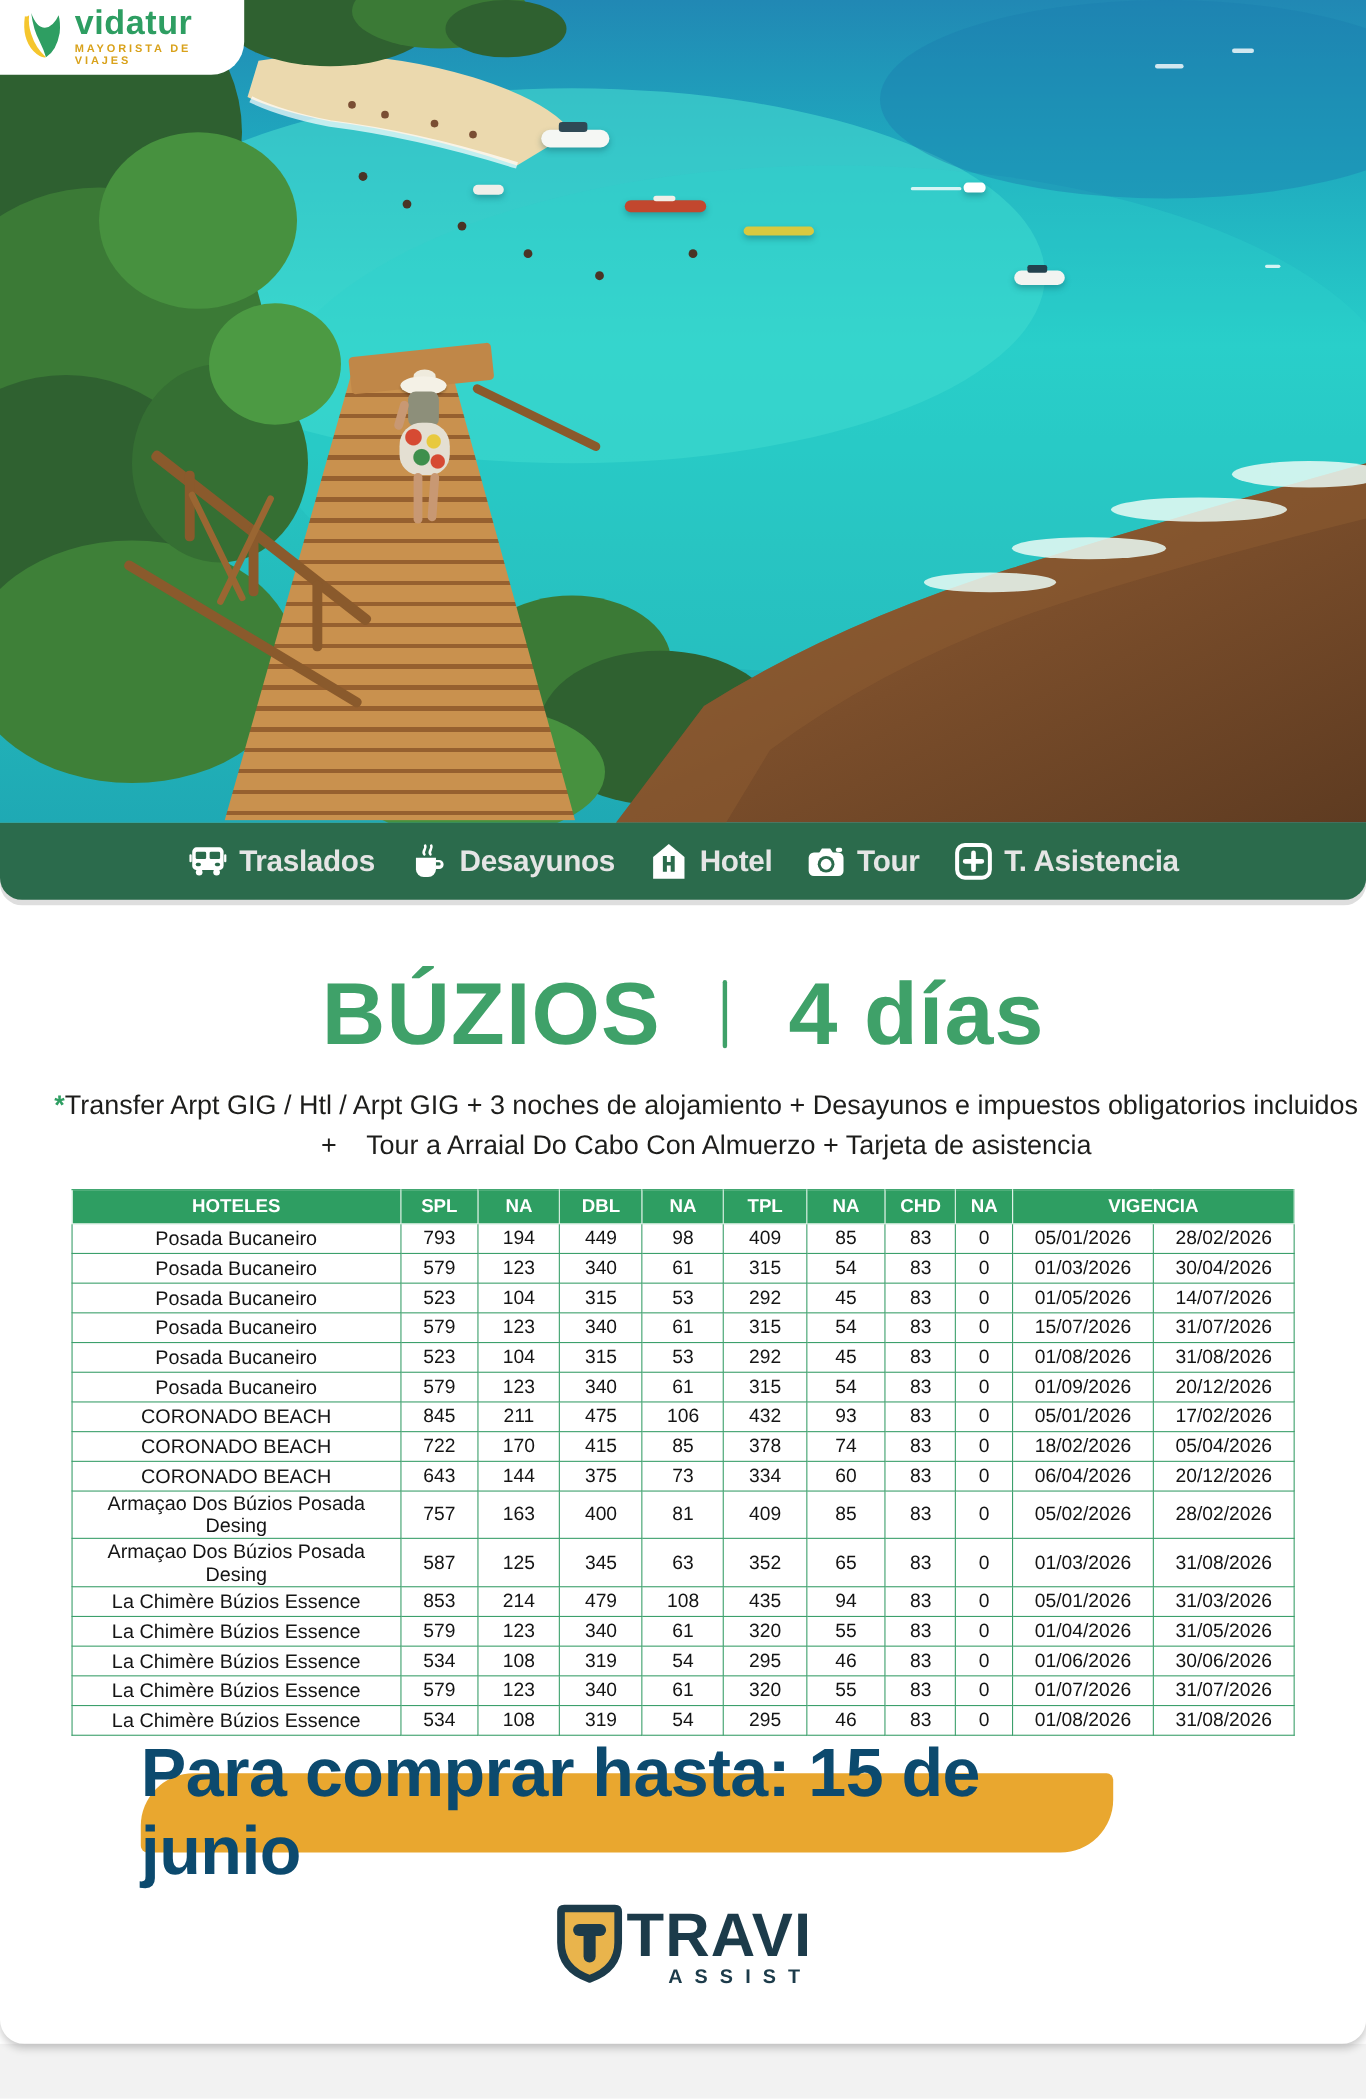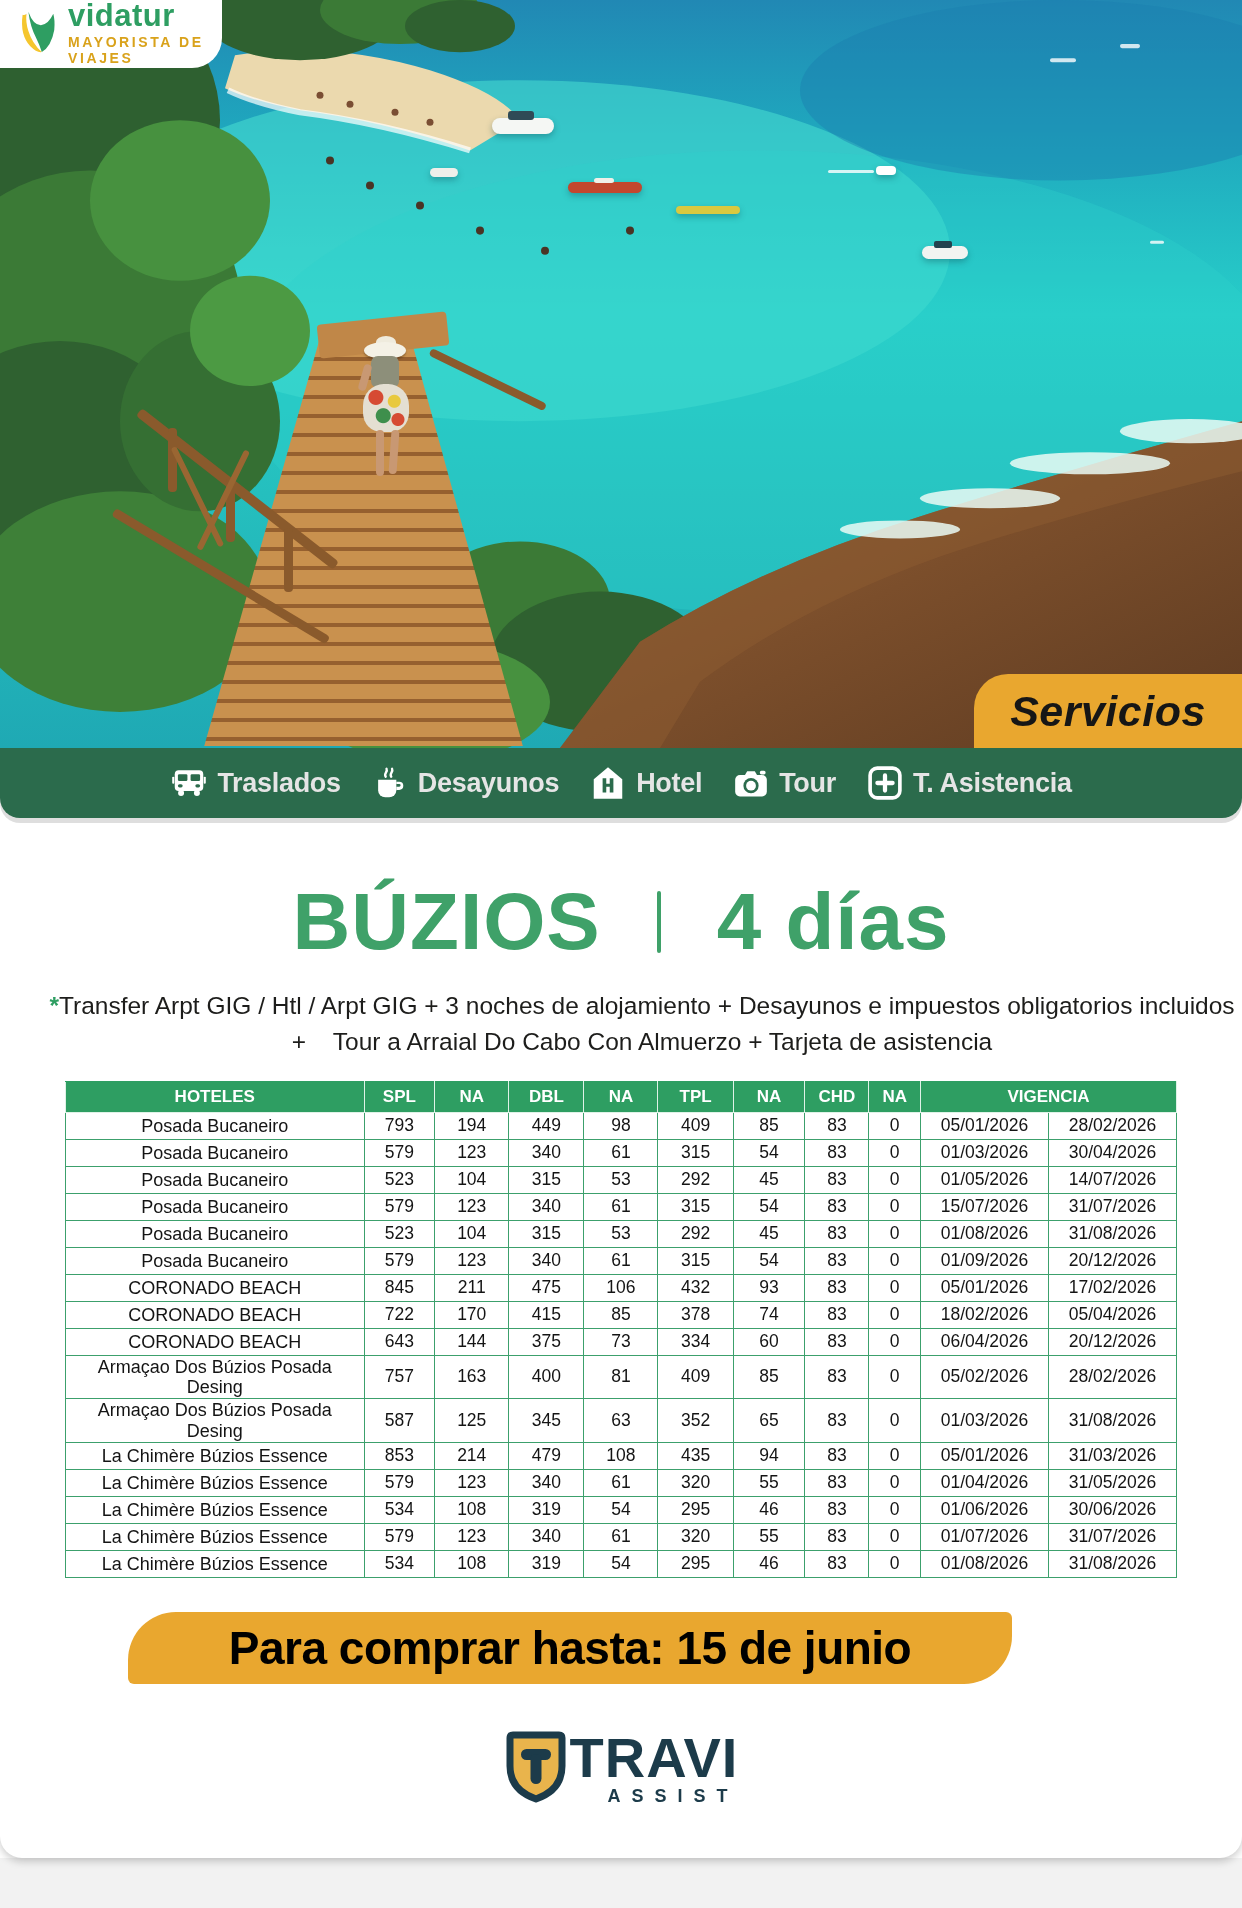--- a/index.html
+++ b/index.html
@@ -59,21 +59,21 @@
   .b-red::after{content:"";position:absolute;left:26px;top:-4px;width:20px;height:5px;background:#F0EFE8;border-radius:3px;}
   .b-kayak{left:676px;top:206px;width:64px;height:8px;background:#D9C93F;border-radius:5px;}
   .b-white2{left:922px;top:246px;width:46px;height:13px;background:#F2F4F1;border-radius:7px;}
   .b-white2::after{content:"";position:absolute;left:12px;top:-5px;width:18px;height:7px;background:#23424E;border-radius:2px;}
   .b-jetski{left:876px;top:166px;width:20px;height:9px;background:#fff;border-radius:4px;}
   .b-jetski::before{content:"";position:absolute;left:-48px;top:4px;width:46px;height:3px;background:rgba(255,255,255,.8);border-radius:2px;}
 
   .logo-card{position:absolute;left:0;top:0;width:222px;height:68px;background:#fff;
     border-radius:0 0 30px 0;display:flex;align-items:center;gap:8px;padding:6px 10px 8px 14px;}
   .logo-text .nm{font-size:31px;font-weight:bold;color:var(--brand-green);letter-spacing:.5px;line-height:1;}
-  .logo-text .tg{font-size:14px;font-weight:bold;color:#D9A21B;letter-spacing:2.6px;margin-top:3px;}
+  .logo-text .tg{font-size:10px;font-weight:bold;color:#D9A21B;letter-spacing:2.6px;margin-top:3px;}
 
   .servicios-badge{position:absolute;right:0;bottom:0;width:268px;height:74px;background:var(--gold);
     border-radius:34px 0 0 0;display:flex;align-items:center;justify-content:center;
     font-size:43px;font-weight:900;font-style:italic;color:#161616;letter-spacing:.5px;}
 
   
   .services-bar{position:relative;width:1242px;height:70px;background:var(--bar-green);
     border-radius:0 0 20px 20px;box-shadow:0 5px 0 rgba(0,0,0,.13);
     display:flex;align-items:center;justify-content:center;gap:30px;}
   .svc{display:flex;align-items:center;gap:9px;}
@@ -99,21 +99,21 @@
   .rates col.c-d1{width:11.4%}.rates col.c-d2{width:11.4%}
   .rates th{background:var(--brand-green);color:#fff;font-size:17px;font-weight:bold;height:31px;
     border:1.5px solid #DFF2E7;border-top-color:var(--brand-green);}
   .rates td{border:1.6px solid var(--border-green);background:#fff;color:#141414;
     text-align:center;font-size:17.5px;height:27px;padding:1px 4px;line-height:1.12;}
   .rates td.hotel{font-size:18px;}
 
   
   .promo{margin:34px 0 0 128px;width:884px;height:72px;background:var(--gold);
     border-radius:48px 6px 48px 6px;display:flex;align-items:center;justify-content:center;
-    font-size:46px;font-weight:bold;color:#000000;letter-spacing:-.5px;}
+    font-size:62px;font-weight:bold;color:#0c4a6e;letter-spacing:-.5px;}
 
   
   .footer-logo{margin-top:46px;display:flex;align-items:center;justify-content:center;gap:2px;}
   .f-text .f-name{font-size:56px;font-weight:800;color:var(--navy);letter-spacing:1px;line-height:1;}
   .f-text .f-sub{font-size:18px;font-weight:bold;color:var(--navy);letter-spacing:11px;text-align:right;margin-top:0;}
 </style>
 </head>
 <body>
 
 <div class="card">
@@ -217,21 +217,20 @@
           <path d="M9 7 Q6 28 17 40 Q24 47 29 46 Q19 37 15 24 Q12 15 13 6 Q11 8 9 7 Z" fill="#F5C62E"></path>
           <path d="M15 4 Q17 20 23 31 Q27 39 29 46 Q39 40 42 23 Q43 13 41 6 Q36 17 28 18 Q20 18 15 4 Z" fill="#2E9E62"></path>
         </svg>
       </span>
       <div class="logo-text">
         <div class="nm">vidatur</div>
         <div class="tg">MAYORISTA DE VIAJES</div>
       </div>
     </div>
 
-    <div class="servicios-badge">Servicios</div>
   </div>
 
   <div class="services-bar" id="services-bar">
       <div class="svc">
         <span class="svc-icon">
           <svg viewBox="0 0 24 24">
             <rect x="3" y="4" width="18" height="13" rx="2.5" fill="#fff"></rect>
             <rect x="5" y="6.5" width="6" height="4.2" rx="0.8" fill="#2B6B4C"></rect>
             <rect x="13" y="6.5" width="6" height="4.2" rx="0.8" fill="#2B6B4C"></rect>
             <rect x="5" y="12.8" width="3" height="2" rx="1" fill="#2B6B4C"></rect>

